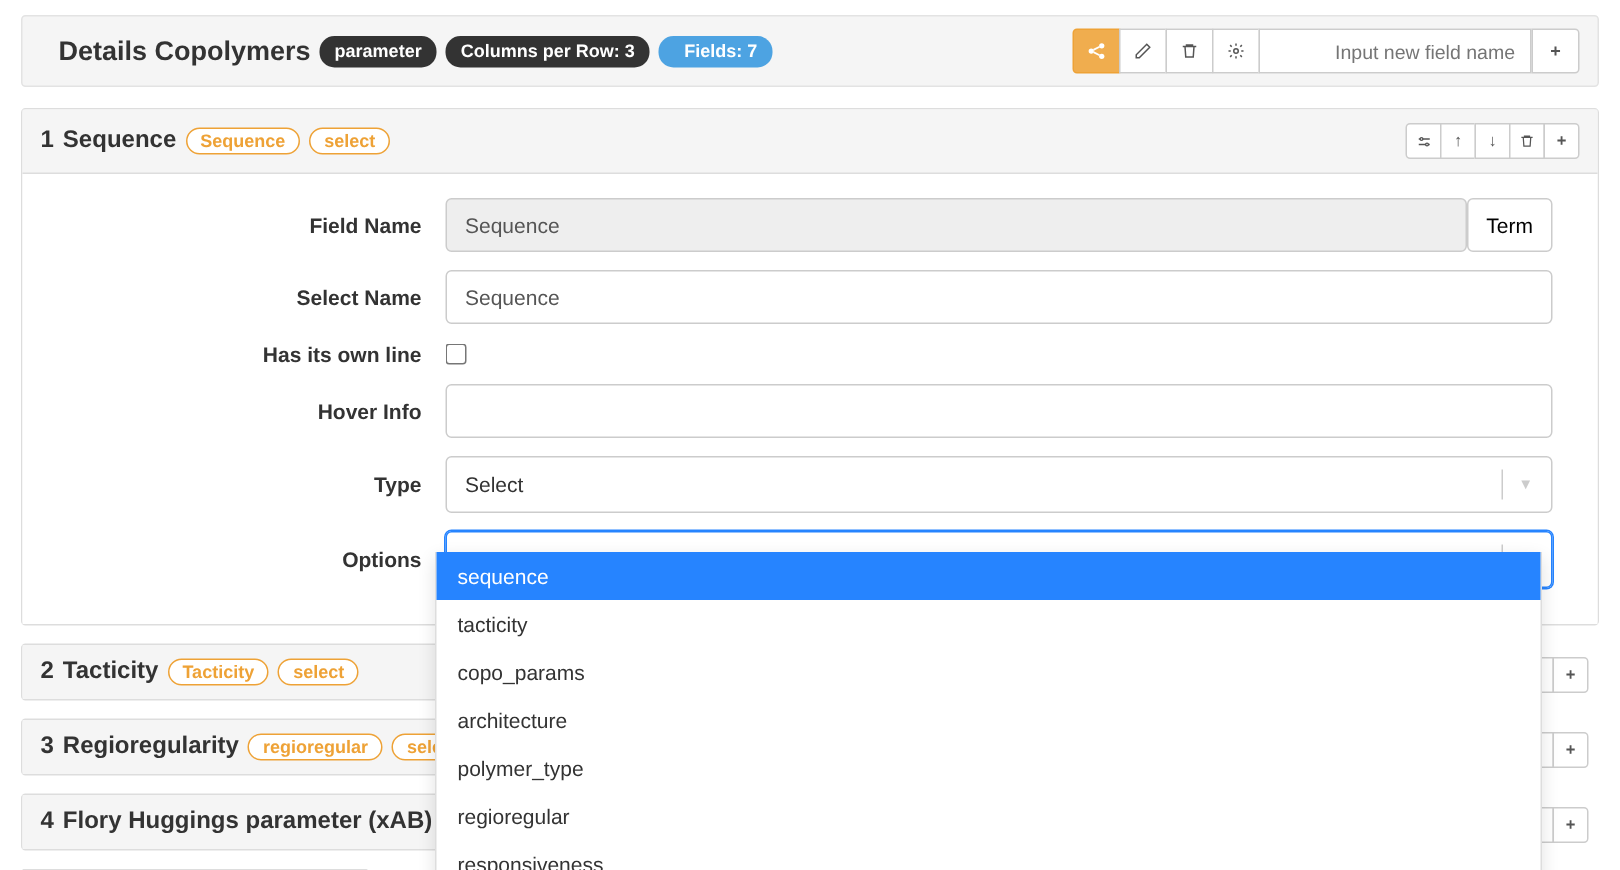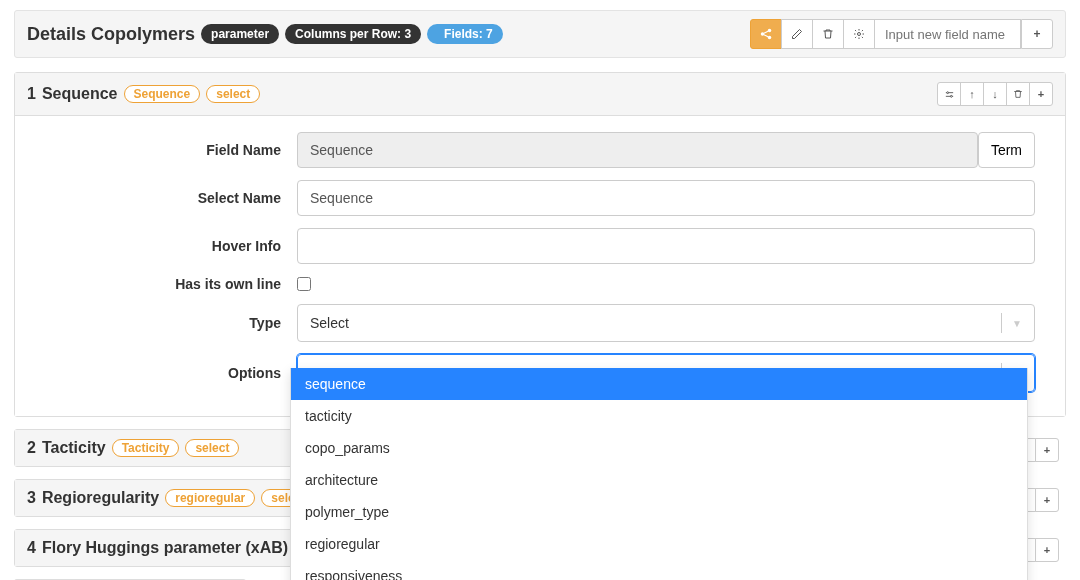--- a/index.html
+++ b/index.html
@@ -1,26 +1,26 @@
 <!DOCTYPE html>
 <html><head>
 <meta charset="utf-8">
 <style>
   * { box-sizing: border-box; margin: 0; padding: 0; font-family: -apple-system, BlinkMacSystemFont, "Segoe UI", Helvetica, Arial, sans-serif; }
   body { background: #fff; font-size: 14px; color: #333; }
   .header-bar { background: #f5f5f5; border: 1px solid #e3e3e3; border-radius: 3px; padding: 8px 12px; margin: 10px 14px 14px; display: flex; justify-content: space-between; align-items: center; }
-  .header-title { font-size: 18px; font-weight: 700; color: #333; display: flex; align-items: center; gap: 6px; flex-wrap: wrap; }
+  .header-title { font-size: 18px; font-weight: 700; color: #333; display: flex; align-items: flex-end; gap: 6px; flex-wrap: wrap; margin-left: 12px; }
   .badge { display: inline-block; padding: 3px 10px; border-radius: 10px; font-size: 12px; font-weight: 700; color: #fff; line-height: 1.2; }
   .badge-dark { background: #333; }
   .badge-blue { background: #4da3e2; padding-left: 17px; }
   .header-right { display: flex; align-items: center; gap: 0; }
   .btn { height: 30px; min-width: 32px; background: #fff; border: 1px solid #ccc; display: inline-flex; align-items: center; justify-content: center; cursor: pointer; font-size: 12px; color: #555; }
   .btn + .btn { margin-left: -1px; }
   .btn-orange { background: #f0ad4e; border-color: #eea236; color: #fff; border-radius: 3px 0 0 3px; }
-  .input-new-field { height: 30px; border: 1px solid #ccc; margin-left: -1px; padding: 0 10px; font-size: 13px; width: 147px; }
+  .input-new-field { height: 30px; border: 1px solid #ccc; margin-left: -1px; padding: 0 10px; font-size: 13px; width: 182px; text-align: right; }
   .btn-last { border-radius: 0 3px 3px 0; }
   .panel-outer { margin: 0 14px 12px; border: 1px solid #ddd; border-radius: 3px; }
   .panel-head { background: #f5f5f5; border-bottom: 1px solid #ddd; padding: 9px 12px; display: flex; justify-content: space-between; align-items: center; }
   .panel-head.no-body { border-bottom: none; }
   .panel-title { font-size: 16px; font-weight: 700; display: flex; align-items: center; gap: 6px; }
   .tag { display: inline-block; padding: 1px 9px; border: 1px solid #eea236; border-radius: 10px; color: #eea236; font-size: 12px; font-weight: 600; background: #fff; }
   .panel-actions { display: flex; }
   .mini-btn { width: 24px; height: 24px; background: #fff; border: 1px solid #ccc; display: inline-flex; align-items: center; justify-content: center; cursor: pointer; font-size: 11px; color: #555; }
   .mini-btn + .mini-btn { margin-left: -1px; }
   .mini-btn:first-child { border-radius: 3px 0 0 3px; }
@@ -128,29 +128,29 @@
         <button class="term-btn">Term</button>
       </div>
     </div>
     <div class="form-row">
       <label class="form-label">Select Name</label>
       <div class="form-control-wrap">
         <input class="form-control" value="Sequence" style="">
       </div>
     </div>
     <div class="form-row">
+      <label class="form-label">Has its own line</label>
+      <div class="form-control-wrap">
+        <input type="checkbox" class="checkbox" style="">
+      </div>
+    </div>
+    <div class="form-row">
       <label class="form-label">Hover Info</label>
       <div class="form-control-wrap">
         <input class="form-control" value="" style="">
-      </div>
-    </div>
-    <div class="form-row">
-      <label class="form-label">Has its own line</label>
-      <div class="form-control-wrap">
-        <input type="checkbox" class="checkbox" style="">
       </div>
     </div>
     <div class="form-row">
       <label class="form-label">Type</label>
       <div class="form-control-wrap">
         <div class="select-box">
           <span>Select</span>
           <span class="chevron">▼</span>
         </div>
       </div>

